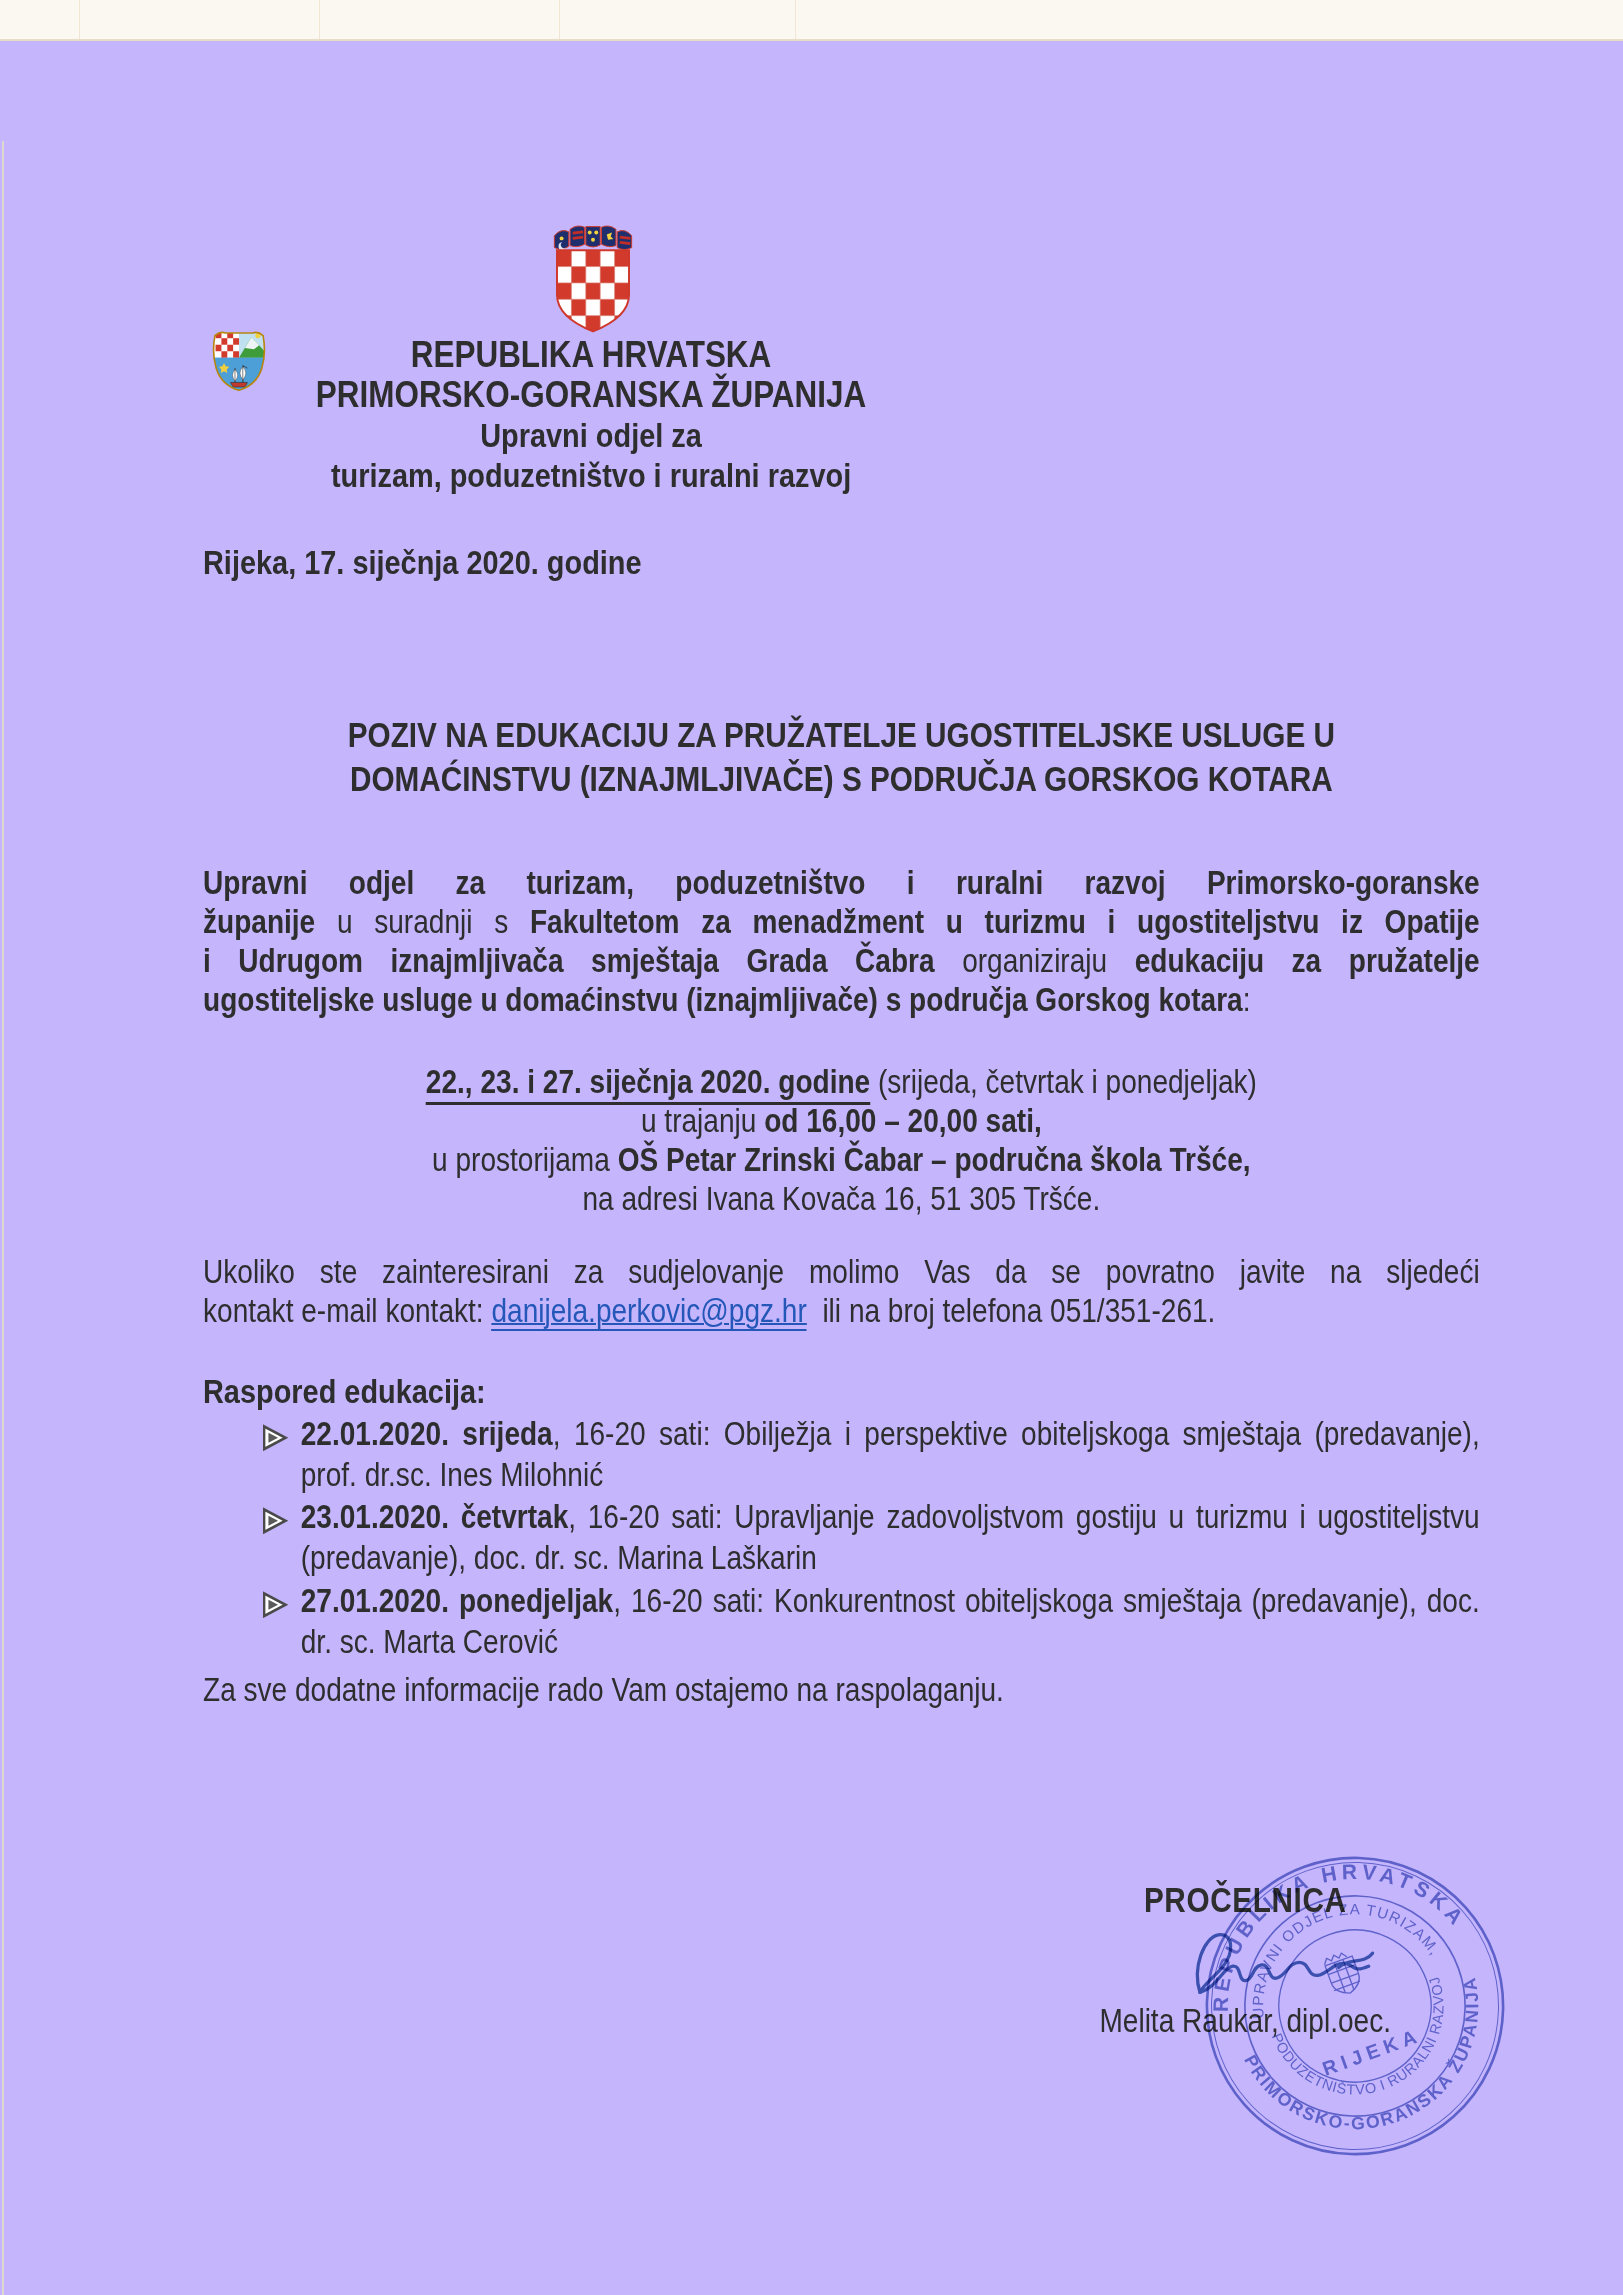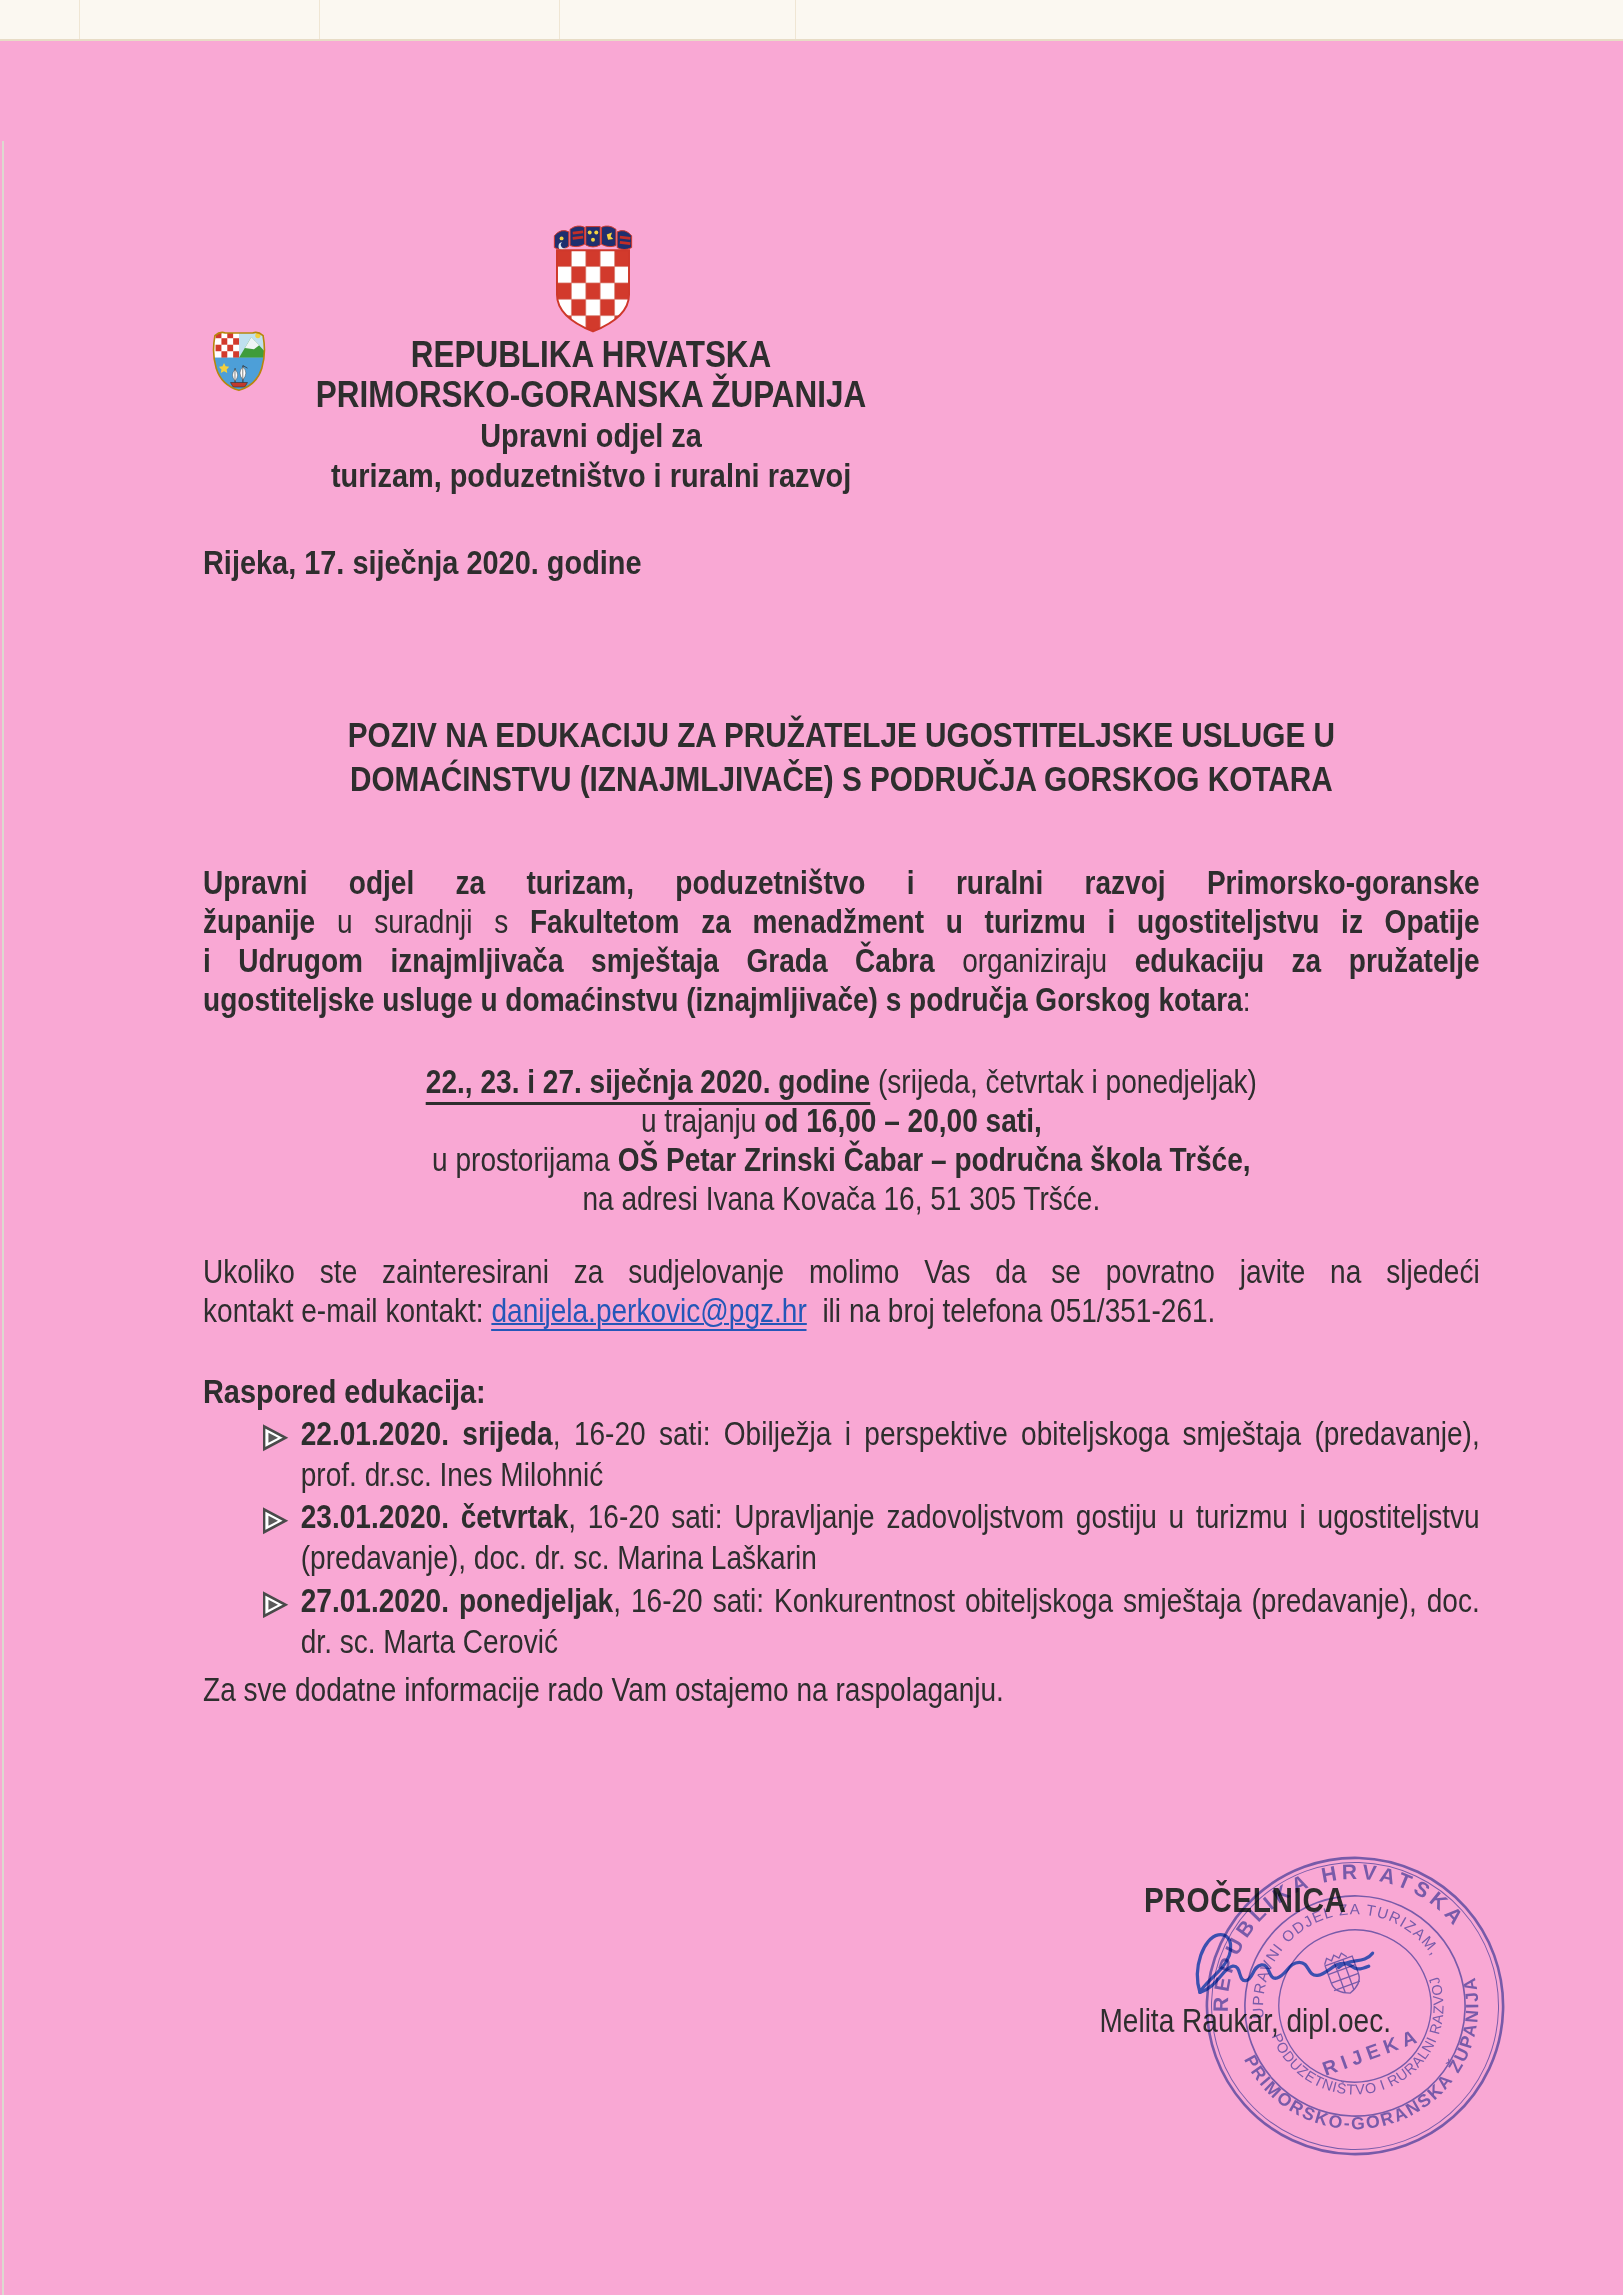--- a/index.html
+++ b/index.html
@@ -1,17 +1,17 @@
 <!DOCTYPE html>
 <html style="font-size:10.5px"><head>
 <meta charset="utf-8">
 <style>
   html,body{margin:0;padding:0;background:#e8e8e8;}
   .page{
-    position:relative;width:1623px;height:2295px;background:#f9a8d4;
+    position:relative;width:1623px;height:2295px;background:#c4b5fd;
     font-family:"Liberation Sans","DejaVu Sans",sans-serif;color:#2e2e2e;
     overflow:hidden;margin:0 auto;text-decoration:underline;
   }
   
   .scan-band{position:absolute;top:0;left:0;width:1623px;height:39px;background:#fbf8f1;}
   .scan-hairline{position:absolute;top:39px;left:0;width:1623px;height:2px;background:#e7dcc6;}
   .scan-tick{position:absolute;top:0;width:1.3px;height:39px;background:#efe6d4;}
   .edge-shadow{position:absolute;left:2px;top:141px;width:2px;height:2155px;background:#ddd8cf;}
 
   

